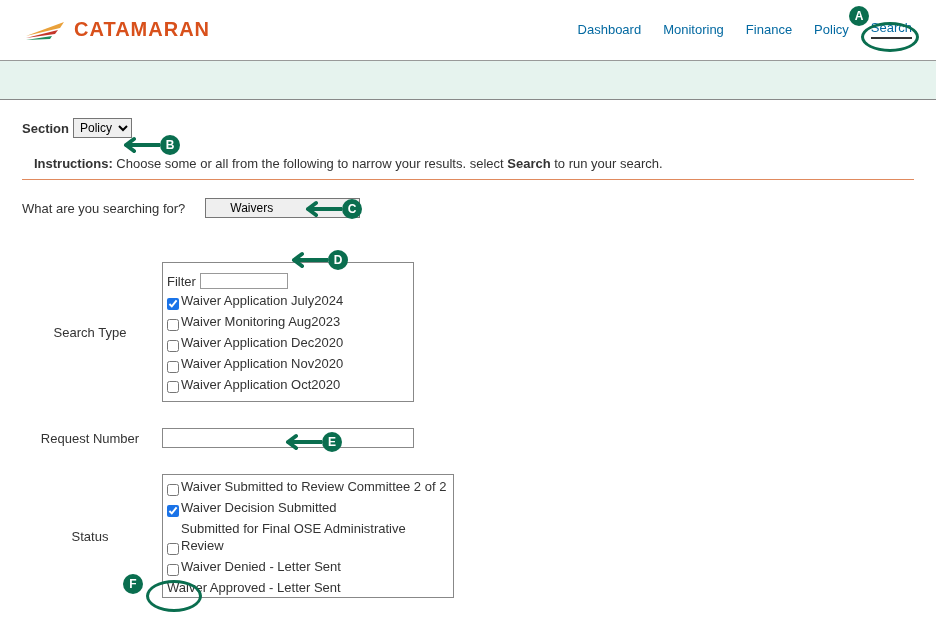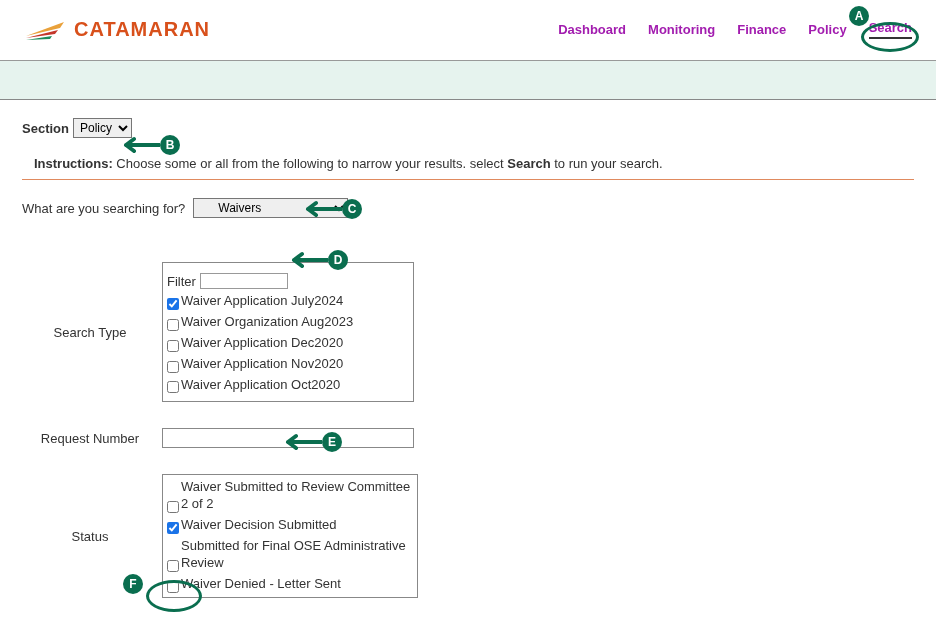--- a/index.html
+++ b/index.html
@@ -3,50 +3,50 @@
 <meta charset="utf-8">
 <style>
   * { box-sizing: border-box; margin: 0; padding: 0; }
   body { font-family: "Segoe UI", Arial, sans-serif; font-size: 13px; color: #333; background: #fff; width: 936px; }
   
   .header { display: flex; justify-content: space-between; align-items: center; padding: 16px 24px 14px 24px; position: relative; }
   .logo-wrap { display: flex; align-items: center; gap: 8px; }
   .logo-mark svg { display: block; }
   .logo-text { font-size: 20px; font-weight: 600; color: #d8501b; letter-spacing: 1px; font-family: Arial, sans-serif; }
   .nav { display: flex; gap: 22px; align-items: center; font-size: 13px; }
-  .nav a { color: #a21caf; text-decoration: none; cursor: pointer; font-weight: bold; }
+  .nav a { color: #0369a1; text-decoration: none; cursor: pointer; }
   .nav a.active { border-bottom: 2px solid #333; padding-bottom: 2px; }
   
   .band { background: #e6f3ee; border-top: 1px solid #999; border-bottom: 1px solid #888; height: 40px; margin-top: 4px; }
   
   .content { padding: 18px 22px; }
   .section-row { font-size: 13px; display: flex; align-items: center; gap: 4px; }
   .section-row label { font-weight: 600; }
   select { font-size: 12px; padding: 1px 2px; border: 1px solid #767676; background: #efefef; }
   
   .instructions { font-size: 13px; margin: 18px 0 8px 0; padding-left: 12px; }
   .instructions strong { font-weight: 700; }
   .hr { border: none; border-top: 1px solid #e08a5e; margin: 4px 0 18px 0; }
   
-  .qrow { display: flex; align-items: center; gap: 8px; font-size: 13px; margin-bottom: 18px; }
+  .qrow { display: flex; align-items: center; gap: 20px; font-size: 13px; margin-bottom: 18px; }
   .qrow label { font-weight: 400; }
   .qrow select { width: 155px; padding-left: 20px; }
   
   .form-table { display: table; border-collapse: separate; border-spacing: 0 26px; }
   .form-row { display: table-row; }
   .form-label { display: table-cell; width: 140px; text-align: center; vertical-align: middle; font-size: 13px; padding-right: 4px; }
   .form-field { display: table-cell; vertical-align: top; }
   
   .listbox { border: 1px solid #888; width: 252px; padding: 10px 4px 6px 4px; font-size: 13px; }
   .listbox .filter-line { display: flex; align-items: center; gap: 4px; margin-bottom: 2px; }
   .listbox .filter-line input[type=text] { width: 88px; height: 16px; font-size: 11px; border: 1px solid #999; padding: 0 2px; }
   .opt { display: flex; align-items: flex-end; gap: 2px; padding: 2px 0; line-height: 1.3; }
   .opt input[type=checkbox] { width: 12px; height: 12px; accent-color: #1a73e8; }
   
-  .status-box { border: 1px solid #888; width: 256px; height: 124px; overflow-y: scroll; padding: 2px 4px; font-size: 13px; }
+  .status-box { border: 1px solid #888; width: 292px; height: 124px; overflow-y: scroll; padding: 2px 4px; font-size: 13px; }
   
   .text-input { width: 252px; height: 20px; border: 1px solid #888; font-size: 12px; padding: 1px 3px; }
   
   
   .ann { position: absolute; display: flex; align-items: center; pointer-events: none; z-index: 50; }
   .ann-circle { width: 20px; height: 20px; border-radius: 50%; background: #0a6e4f; color: #fff; font-weight: 700; font-size: 12px; display: flex; align-items: center; justify-content: center; flex-shrink: 0; }
   .ann-arrow-left svg, .ann-arrow-right svg { display: block; }
   .ann-ring { position: absolute; border: 3px solid #0a6e4f; border-radius: 50%; pointer-events: none; z-index: 40; }
   
   .page { position: relative; }
@@ -108,21 +108,21 @@
             <div class="filter-line">
               <span>Filter</span>
               <input type="text" value="" style="">
             </div>
             <div class="opt">
                 <input type="checkbox" checked="" style="">
                 <span>Waiver Application July2024</span>
               </div>
             <div class="opt">
                 <input type="checkbox" style="">
-                <span>Waiver Organization Aug2023</span>
+                <span>Waiver Monitoring Aug2023</span>
               </div>
             <div class="opt">
                 <input type="checkbox" style="">
                 <span>Waiver Application Dec2020</span>
               </div>
             <div class="opt">
                 <input type="checkbox" style="">
                 <span>Waiver Application Nov2020</span>
               </div>
             <div class="opt">

